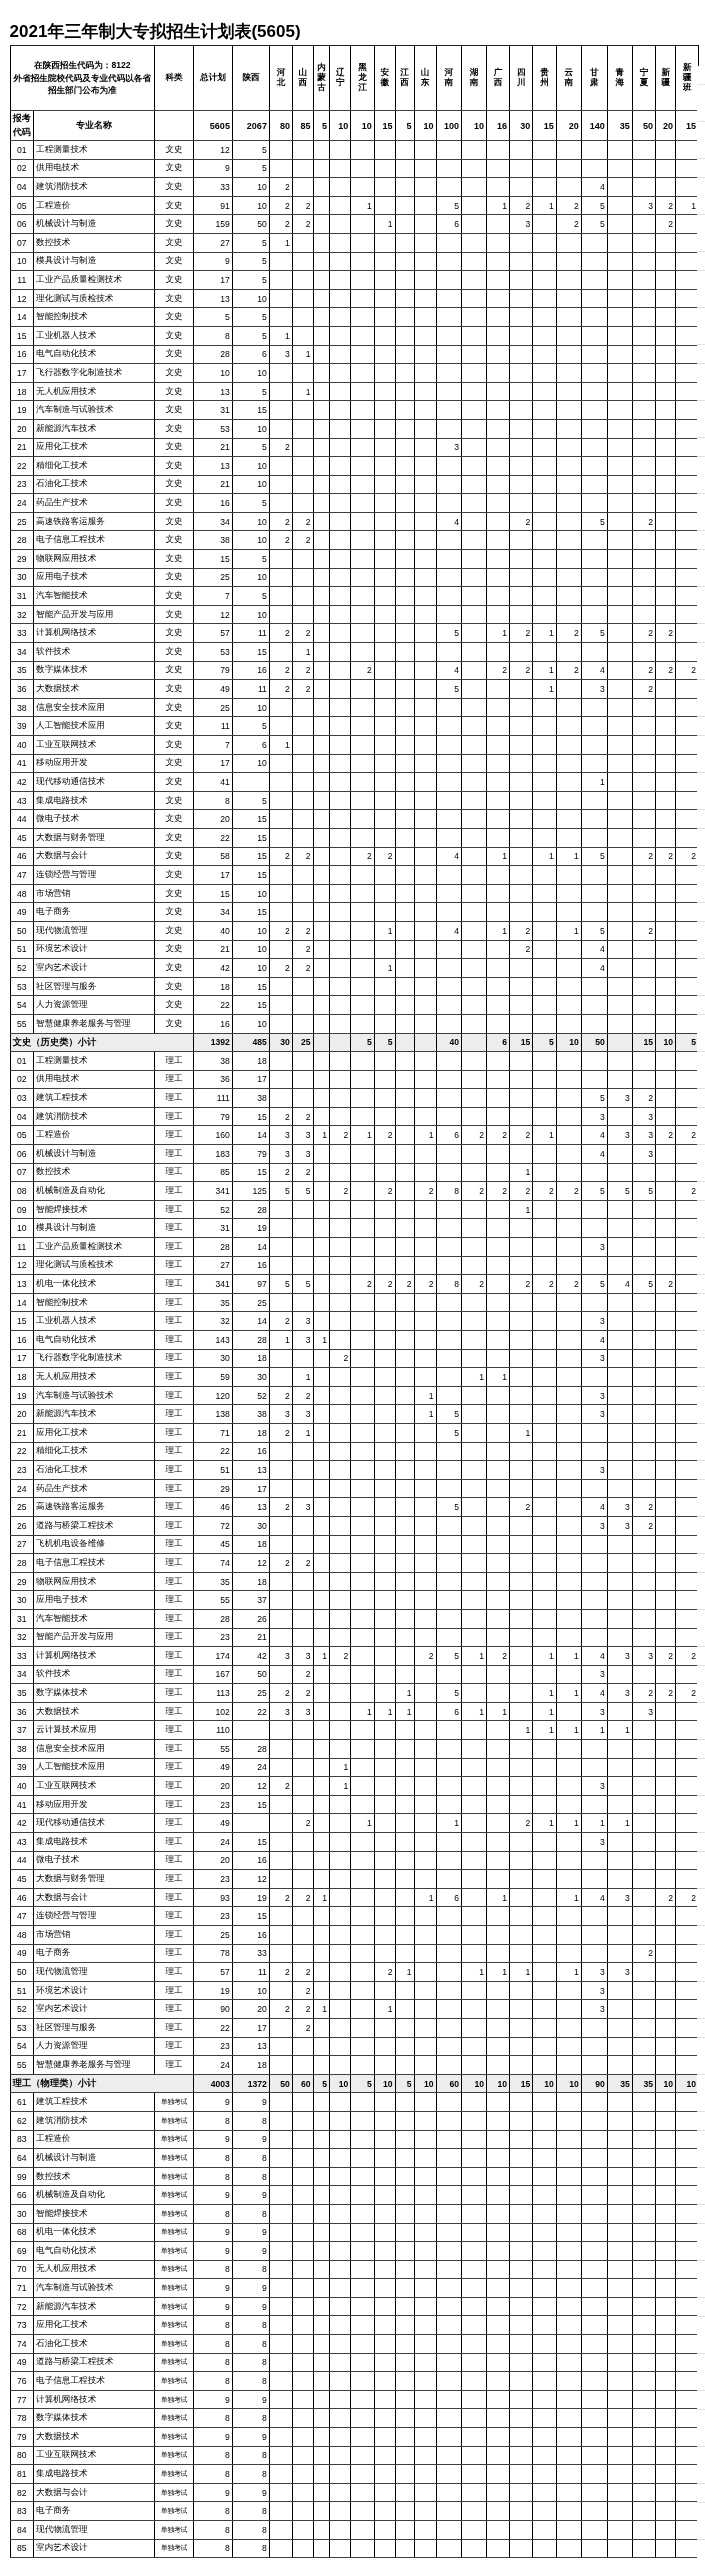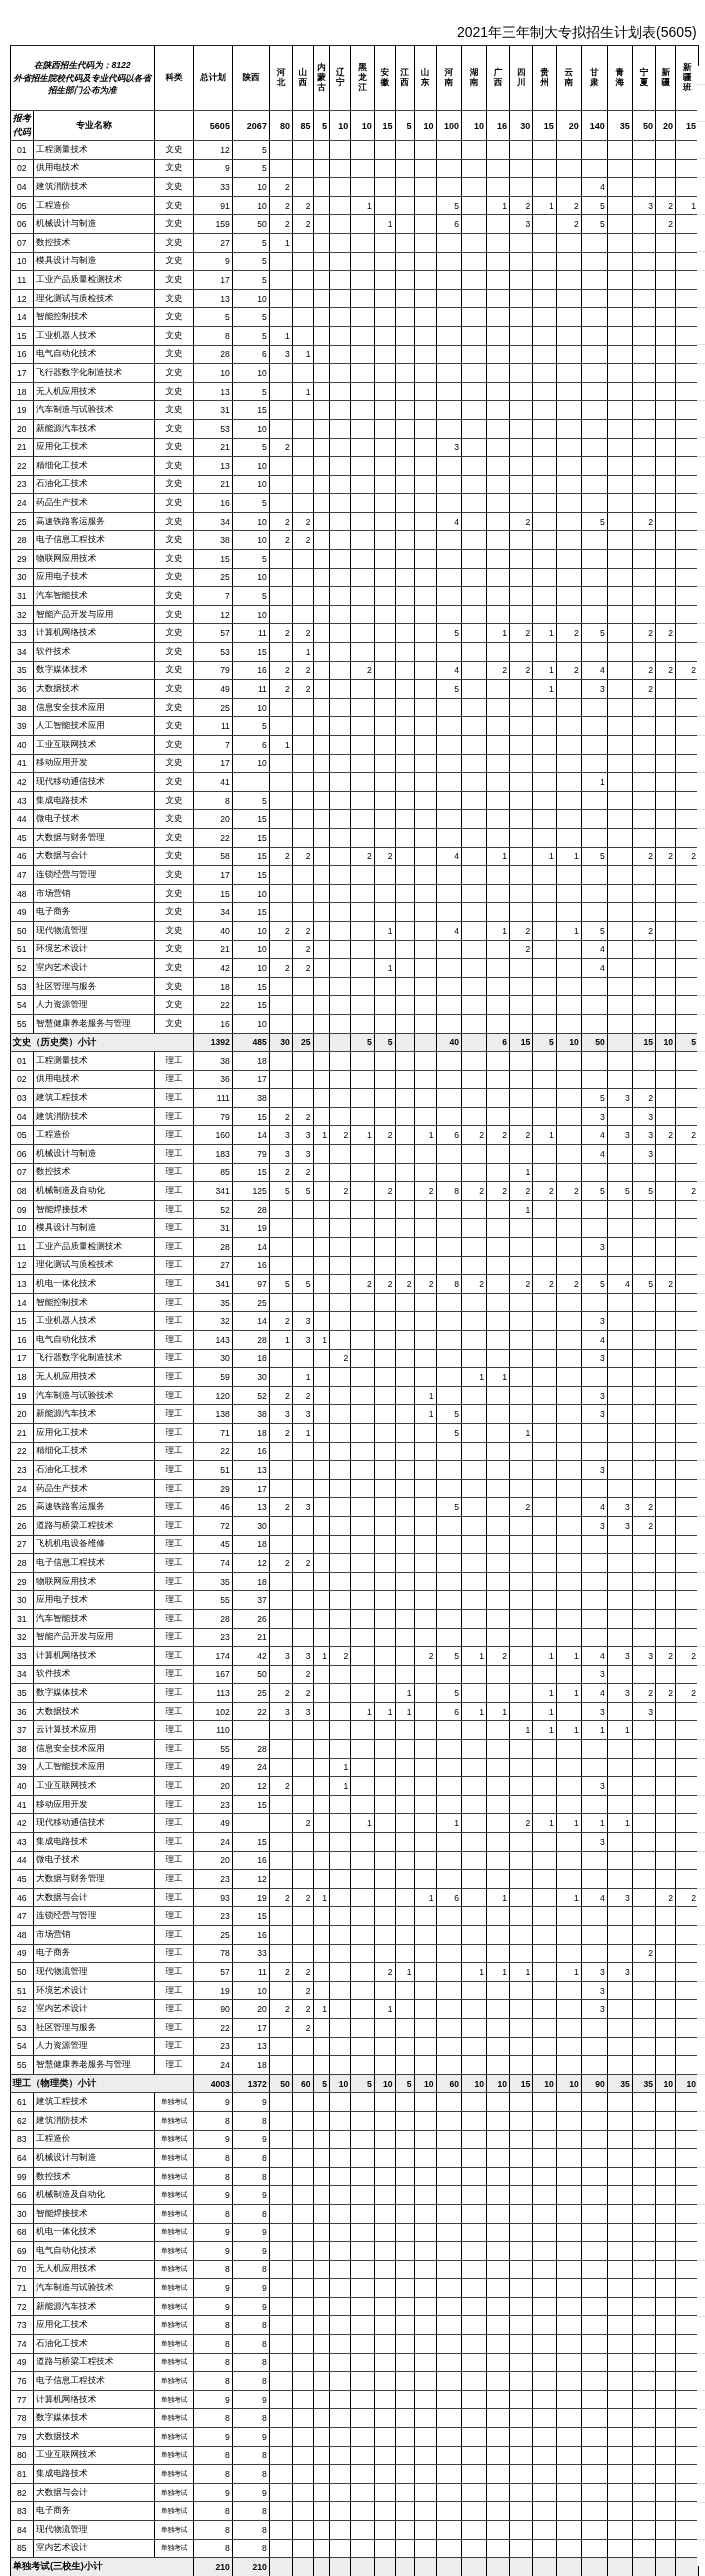--- a/index.html
+++ b/index.html
@@ -1,27 +1,27 @@
 <!DOCTYPE html>
 <html style="font-size:11px"><head>
 <meta charset="utf-8">
 <style>
   html,body{margin:0;padding:0;width:705px;height:2576px;overflow:hidden;background:#fff;
     font-family:"Liberation Sans","DejaVu Sans",sans-serif;color:#000;}
   .page{position:relative;padding:19px 0 0 9.6px;}
   .grid-right{position:absolute;top:66px;left:697px;width:8.3px;height:2500px;
     background:repeating-linear-gradient(to bottom,#fff 0 18px,#e2e2e2 18px 18.6px);}
-  .title{width:687px;height:26px;line-height:26px;text-align:right;font-size:14px;font-weight:normal;}
+  .title{width:687px;height:26px;line-height:26px;text-align:left;font-size:17px;font-weight:bold;}
   table{border-collapse:collapse;table-layout:fixed;width:687px;background:#fff;border:1.4px solid #000;}
   th,td{border-left:0.7px solid #000;border-right:0.7px solid #000;border-top:0.7px solid #222;
     border-bottom:1.4px solid #3f3f3f;box-sizing:border-box;padding:0 2.1px;font-size:8.6px;
     height:18.6px;overflow:hidden;white-space:nowrap;}
   tr.h1 th{height:65px;vertical-align:middle;font-weight:bold;}
   tr.h2 th{height:30px;font-weight:bold;}
-  .note{font-size:8.6px;line-height:1.5;text-align:center;white-space:normal;font-weight:bold;font-style:italic;}
+  .note{font-size:8.6px;line-height:1.5;text-align:center;white-space:normal;font-weight:bold;}
   .prov div{margin:0 auto;line-height:1.15;font-size:8.6px;white-space:pre-line;text-align:center;}
   .num{text-align:right;padding-right:2.1px;}
   .ctr{text-align:center;}
   .major{text-align:left;padding-left:2.1px;}
   .cat-s{font-size:6.9px;letter-spacing:-0.3px;padding:0 0.7px;}
   tr.subtotal td{background:#ededed;font-weight:bold;}
   tr.subtotal .lbl{text-align:left;font-size:9.3px;}
   tbody td{background:#fff;}
   tr.h2 .num,tr.h2 .ctr{font-size:9px;}
 </style>
@@ -3544,40 +3544,16 @@
           <td class="num"></td>
           <td class="num"></td>
           <td class="num"></td>
           <td class="num"></td>
           <td class="num"></td>
           <td class="num"></td>
           <td class="num"></td>
           <td class="num"></td>
           <td class="num"></td>
         </tr>
-        <tr class="subtotal">
-          <td class="lbl" colspan="3">单独考试(三校生)小计</td>
-          <td class="num">210</td>
-          <td class="num">210</td>
-          <td class="num"></td>
-          <td class="num"></td>
-          <td class="num"></td>
-          <td class="num"></td>
-          <td class="num"></td>
-          <td class="num"></td>
-          <td class="num"></td>
-          <td class="num"></td>
-          <td class="num"></td>
-          <td class="num"></td>
-          <td class="num"></td>
-          <td class="num"></td>
-          <td class="num"></td>
-          <td class="num"></td>
-          <td class="num"></td>
-          <td class="num"></td>
-          <td class="num"></td>
-          <td class="num"></td>
-          <td class="num"></td>
-        </tr>
       </tbody>
   </table>
 </div>
 
 
 </body></html>

